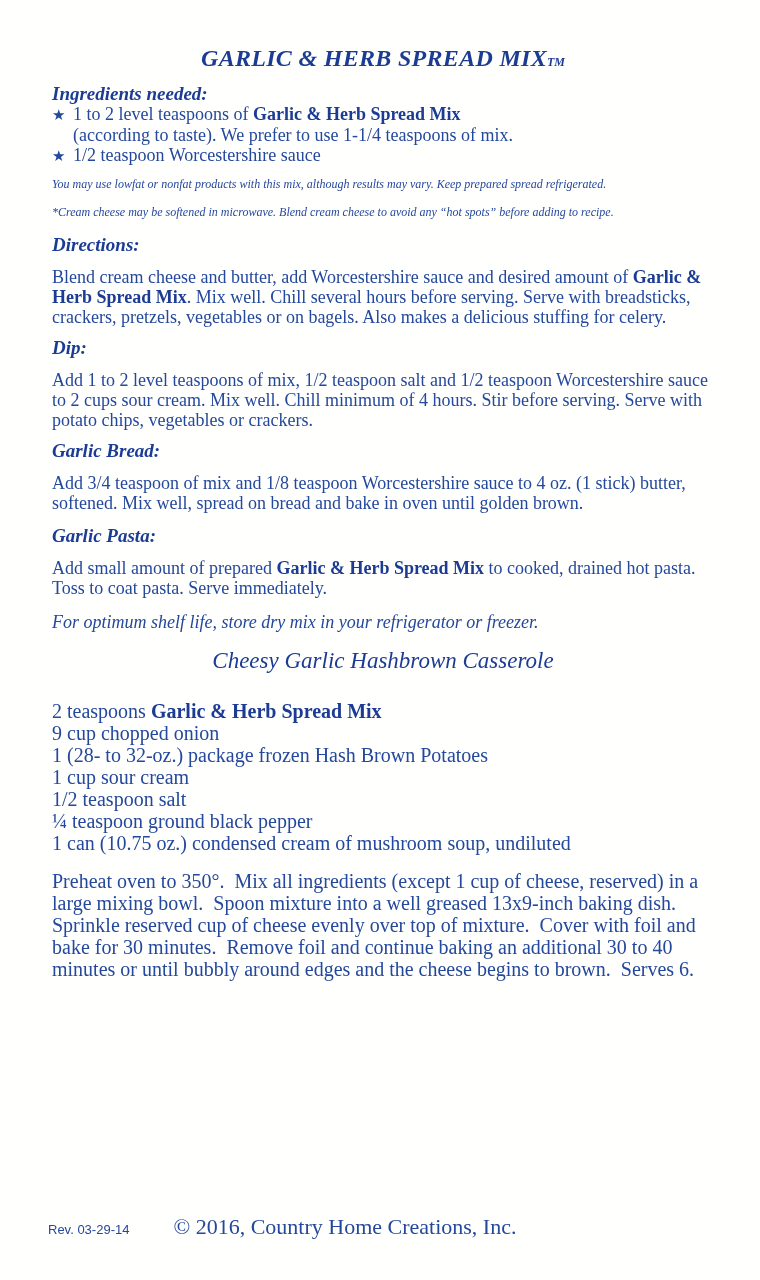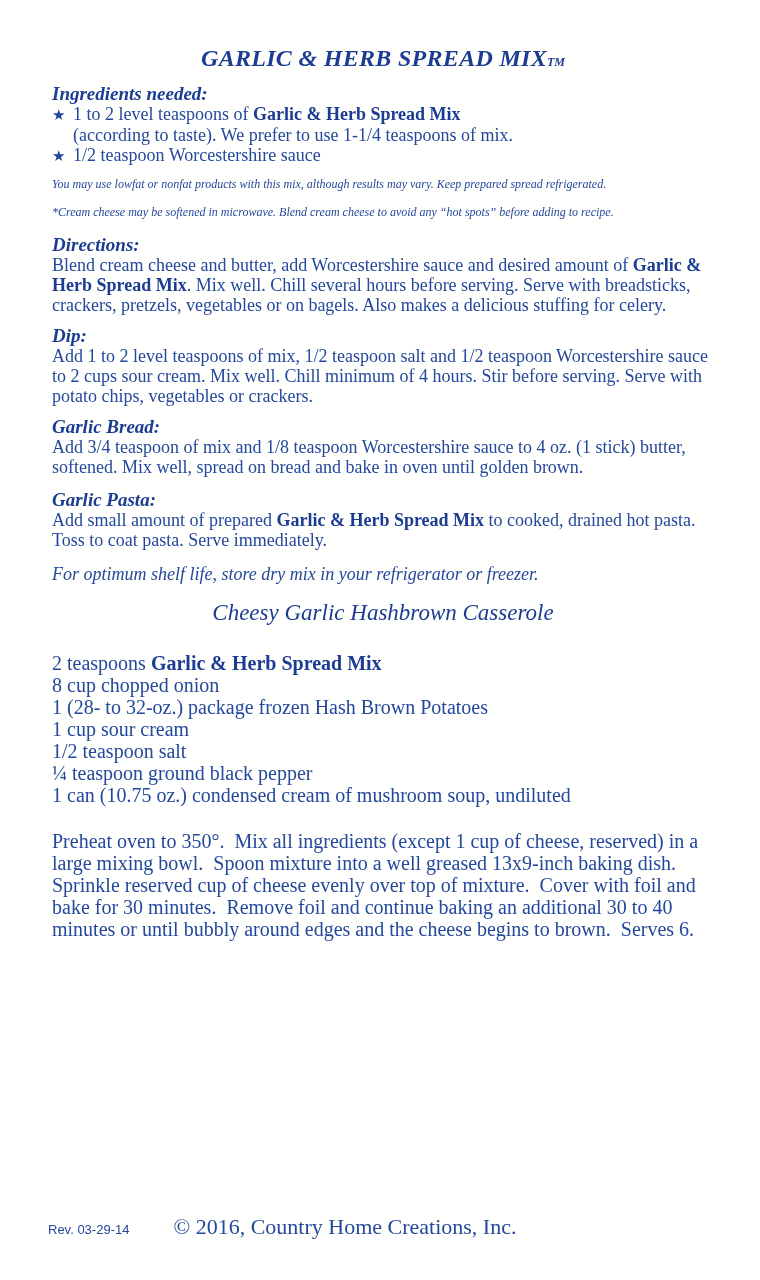--- a/index.html
+++ b/index.html
@@ -21,21 +21,21 @@
     color: #1c3c94;
     letter-spacing: 0.3px;
   }
   .tm { font-size: 12px; letter-spacing: 0; }
 
   .sechead {
     font-weight: bold; font-style: italic;
     font-size: 19px; line-height: 20px;
     color: #1c3c94;
   }
-  .txt { font-size: 18px; line-height: 20px; }
+  .txt { font-size: 18px; line-height: 20px; margin-top: 12px; }
   b { color: #1c3c94; }
 
   .ingline { font-size: 18px; line-height: 20px; }
   .star { display: inline-block; width: 21px; font-size: 15px; }
   .contline { padding-left: 21px; }
 
   .note {
     margin-top: 8px;
     font-style: italic;
     font-size: 12px; line-height: 20px;
@@ -47,21 +47,21 @@
 
   .cass-head {
     margin-top: 16px;
     text-align: center;
     font-weight: normal; font-style: italic;
     font-size: 23px; line-height: 26px;
     color: #1c3c94;
   }
   .cass-ing { margin-top: 26px; font-size: 20px; line-height: 22px; }
   .cass-dir {
-    margin-top: 24px;
+    margin-top: 16px;
     font-size: 20px; line-height: 22px;
     white-space: pre-wrap;
   }
 
   .footer {
     position: absolute;
     left: 48px; right: 46px; top: 1214px;
     display: flex; align-items: baseline; gap: 44px;
   }
   .rev {
@@ -105,21 +105,21 @@
     <div class="sechead">Garlic Pasta:</div>
     <div class="txt"><span>Add small amount of prepared </span><b>Garlic &amp; Herb Spread Mix</b><span> to cooked, drained hot pasta. Toss to coat pasta. Serve immediately.</span></div>
   </div>
 
   <div class="shelf">For optimum shelf life, store dry mix in your refrigerator or freezer.</div>
 
   <h2 class="cass-head">Cheesy Garlic Hashbrown Casserole</h2>
 
   <div class="cass-ing">
     <div><span>2 teaspoons </span><b>Garlic &amp; Herb Spread Mix</b></div>
-    <div>8 cup chopped onion</div>
+    <div>9 cup chopped onion</div>
     <div>1 (28- to 32-oz.) package frozen Hash Brown Potatoes</div>
     <div>1 cup sour cream</div>
     <div>1/2 teaspoon salt</div>
     <div>¼ teaspoon ground black pepper</div>
     <div>1 can (10.75 oz.) condensed cream of mushroom soup, undiluted</div>
   </div>
 
   <div class="cass-dir">Preheat oven to 350°.  Mix all ingredients (except 1 cup of cheese, reserved) in a large mixing bowl.  Spoon mixture into a well greased 13x9-inch baking dish.  Sprinkle reserved cup of cheese evenly over top of mixture.  Cover with foil and bake for 30 minutes.  Remove foil and continue baking an additional 30 to 40 minutes or until bubbly around edges and the cheese begins to brown.  Serves 6.</div>
 
 </div>

